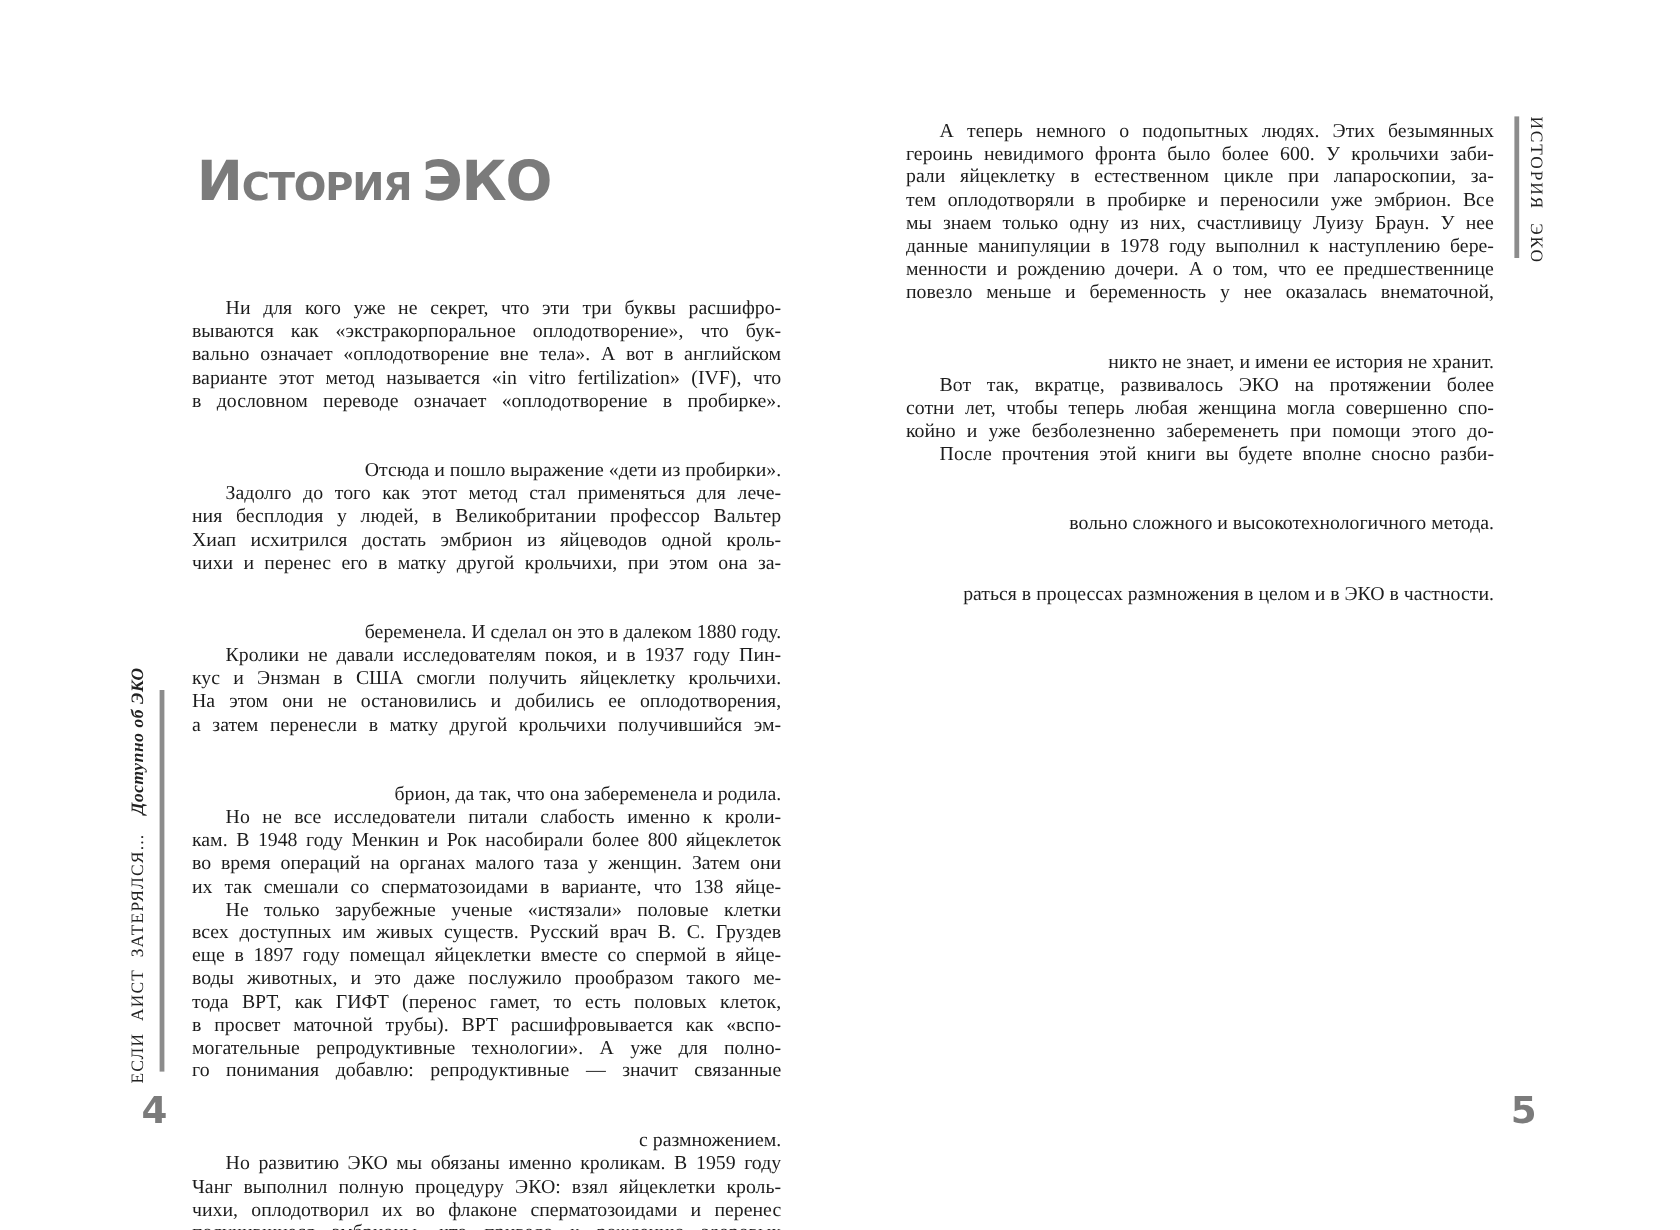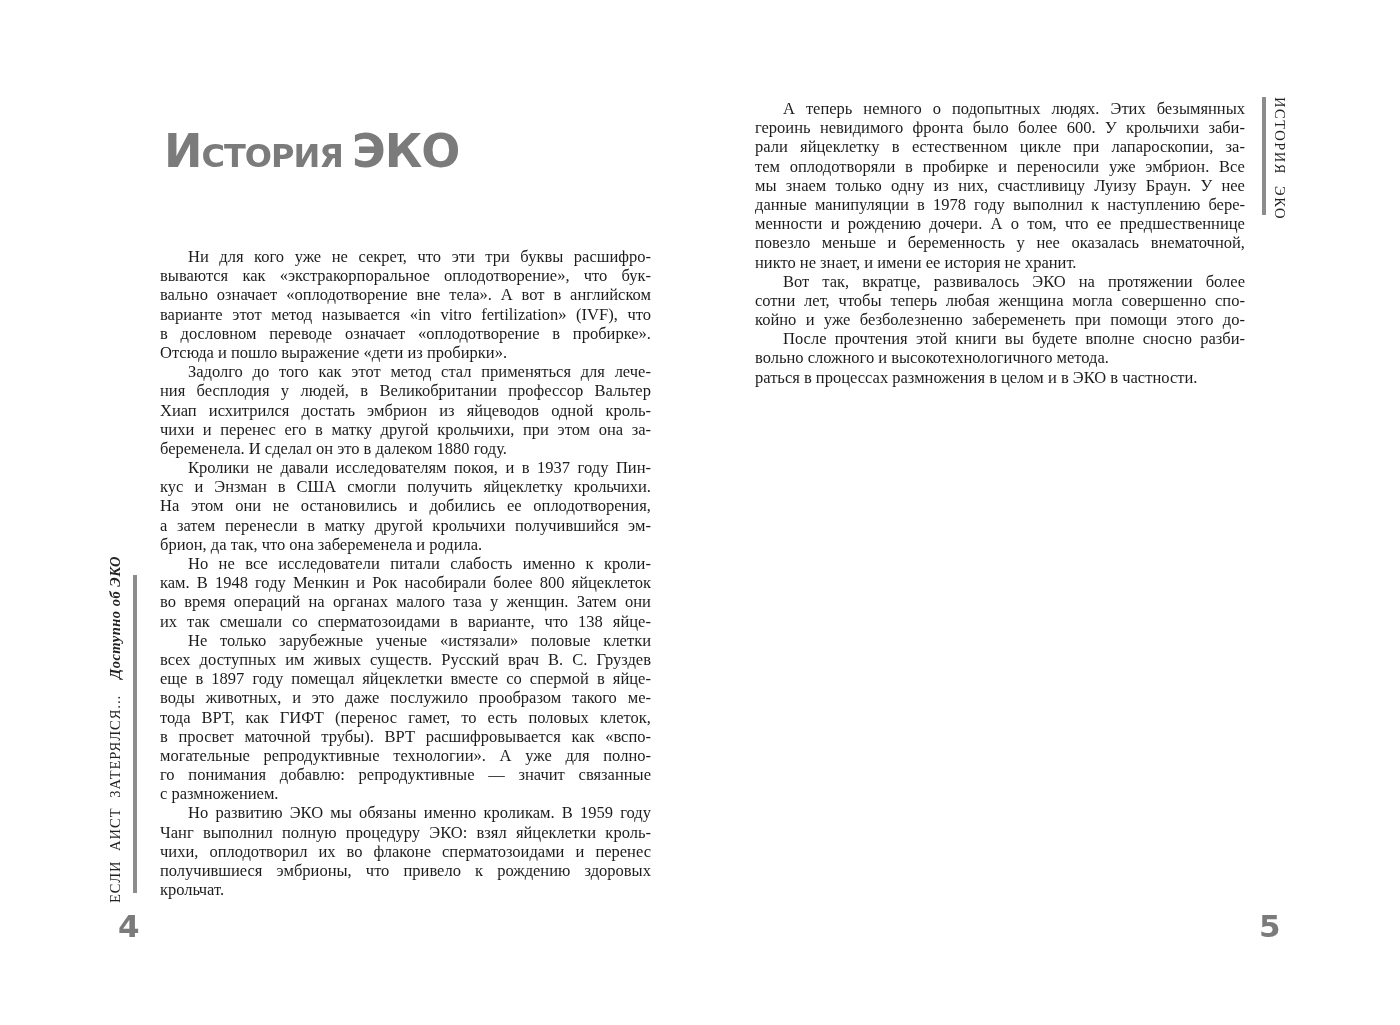--- a/index.html
+++ b/index.html
@@ -26,21 +26,21 @@
   .body-col{
     position:absolute;
     color:#1c1c1c;
     font-size:16.5px;
     line-height:19.2px;
   }
   .body-left{left:160px;top:247px;width:491px;}
   .body-right{left:755px;top:99px;width:490px;}
   .line{height:19.2px;}
   .line.just{display:flex;justify-content:space-between;}
-  .line.last{white-space:nowrap;text-align:left;}
+  .line.last{white-space:nowrap;text-align:right;margin-top:39px;}
   .line.indent{padding-left:28px;}
   
   .sidebar-left{
     position:absolute;left:107px;top:903px;
     transform:rotate(-90deg);
     transform-origin:0 0;
     width:330px;height:22px;
     white-space:nowrap;
     color:#222222;
     font-size:14.5px;

